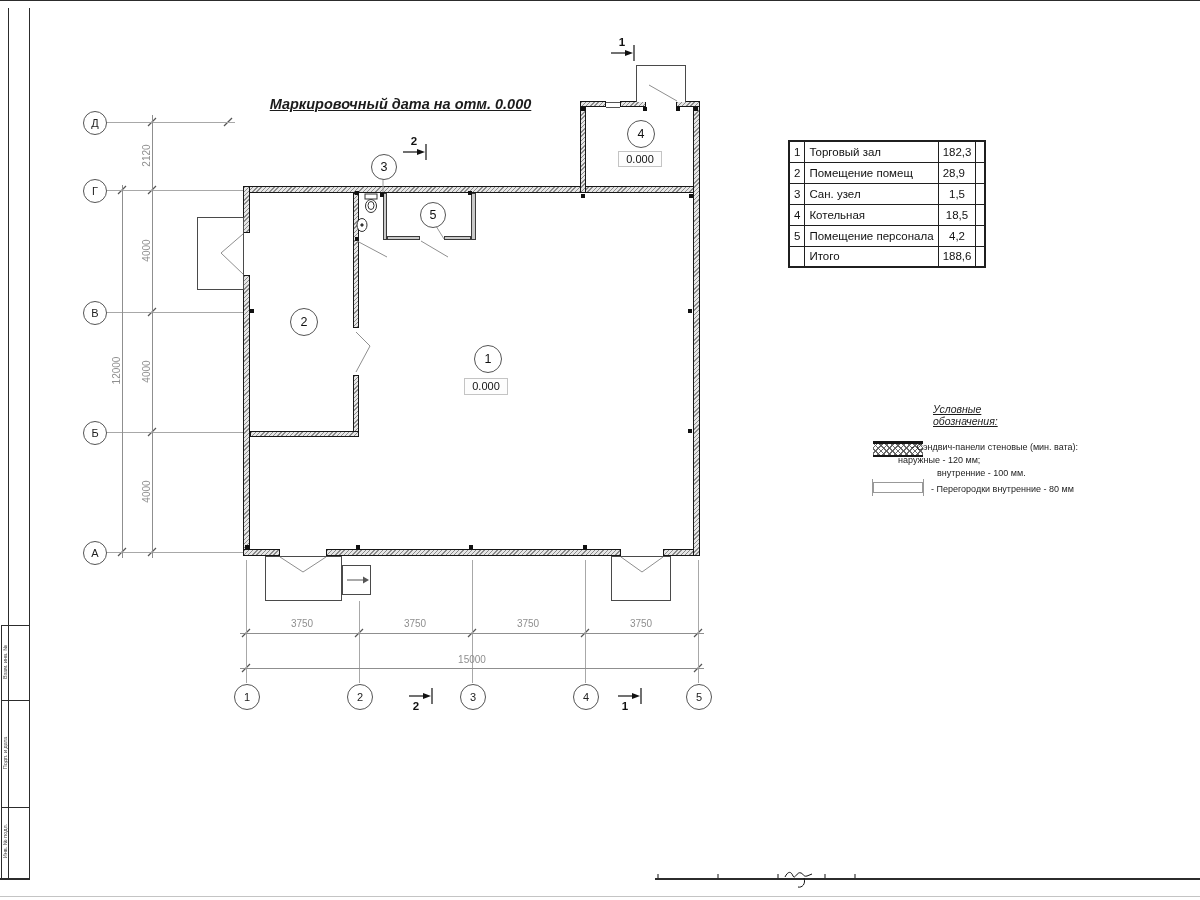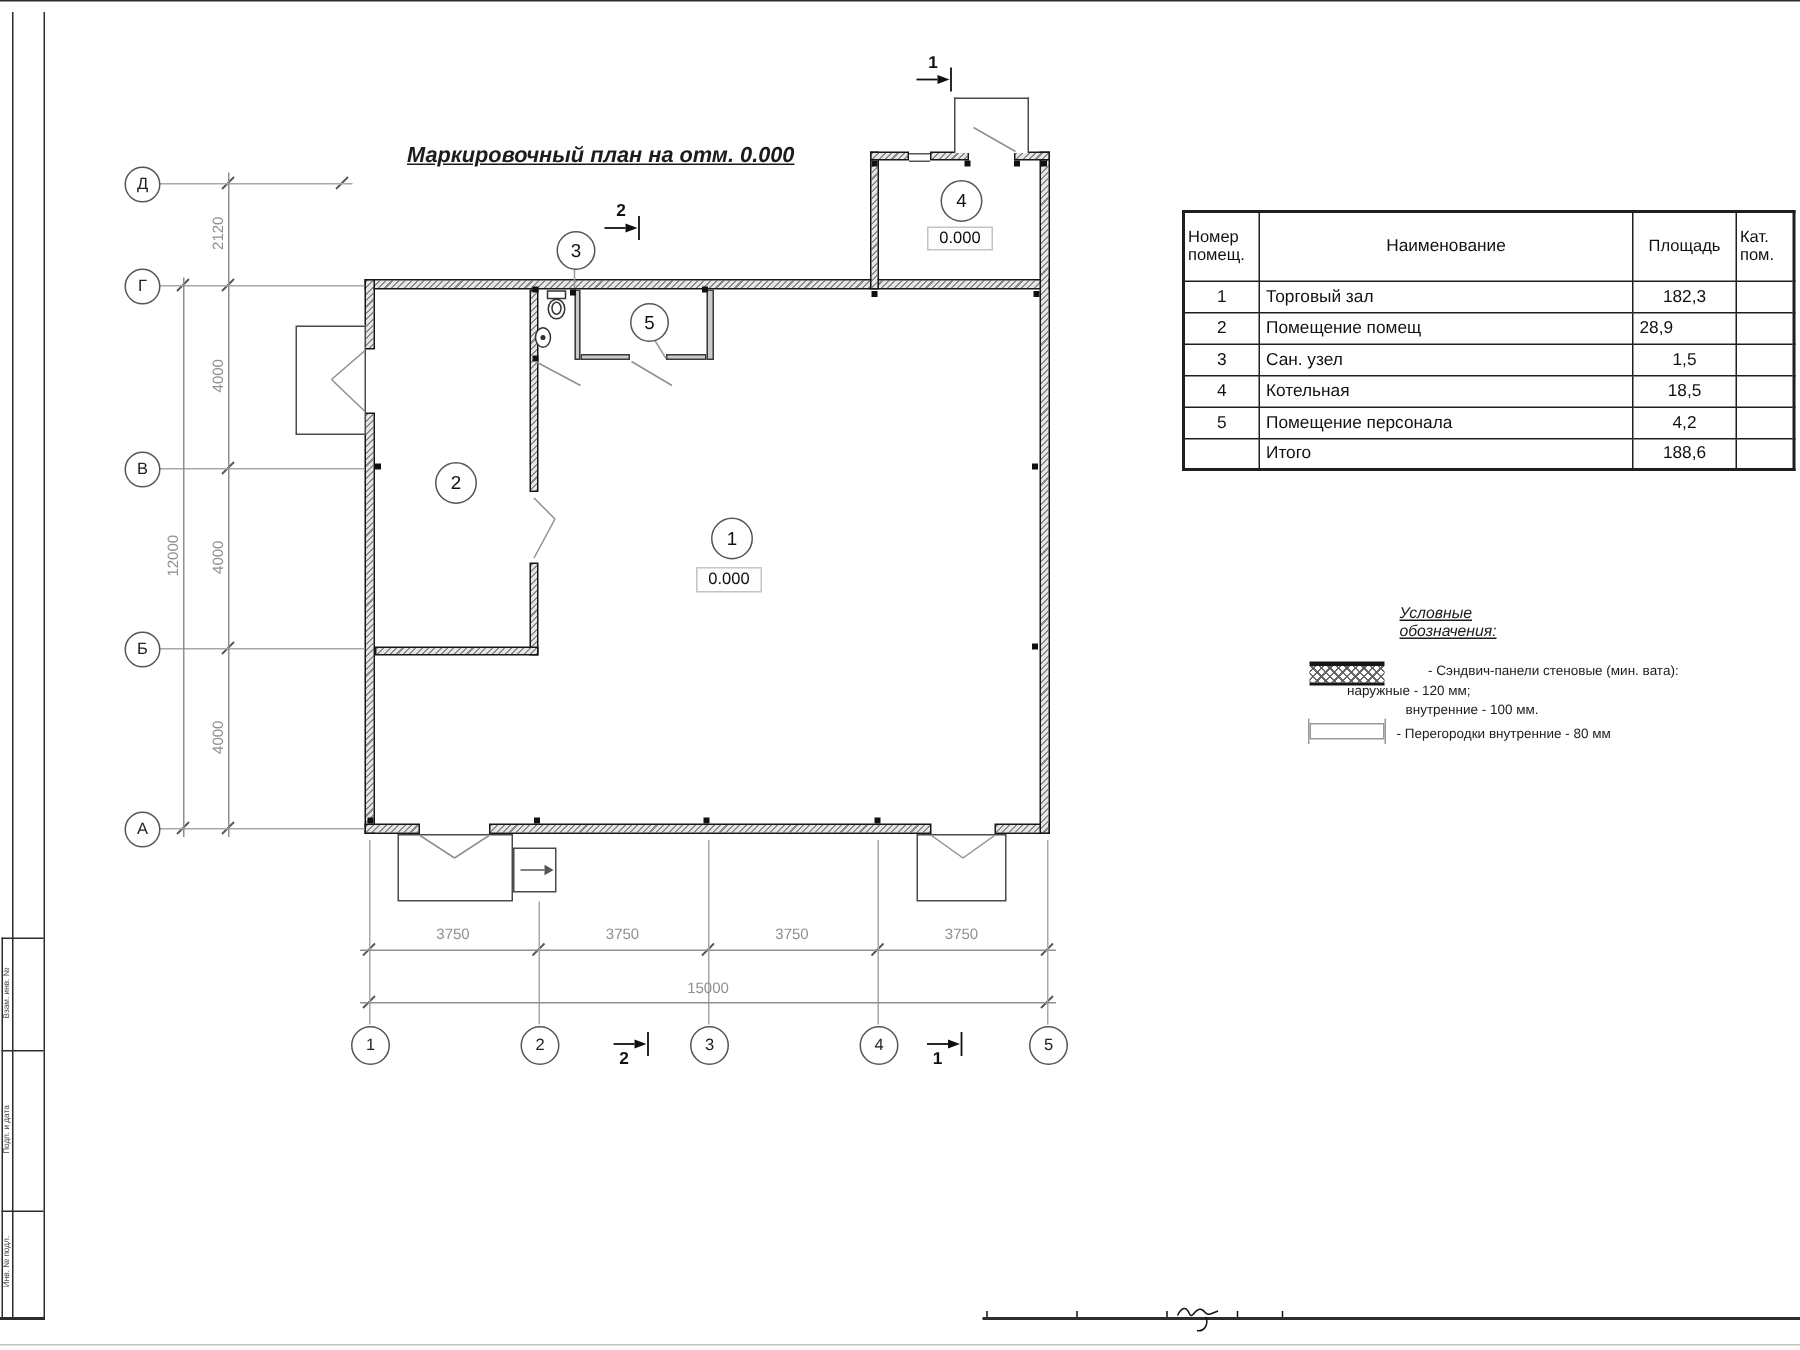--- a/index.html
+++ b/index.html
@@ -54,21 +54,21 @@
   <div class="frame" style="left:1px;top:700px;width:28px;height:1px;"></div>
   <div class="frame" style="left:1px;top:807px;width:28px;height:1px;"></div>
   <div class="frame" style="left:655px;top:878px;width:545px;height:2px;"></div>
   <div class="frame" style="left:0;top:878px;width:30px;height:2px;"></div>
   <div class="abs" style="left:0;top:896px;width:1200px;height:1px;background:#c4c4c4;"></div>
 
   <div class="vtext" style="left:-30px;top:659px;width:70px;">Взам. инв. №</div>
   <div class="vtext" style="left:-30px;top:750px;width:70px;">Подп. и дата</div>
   <div class="vtext" style="left:-30px;top:838px;width:70px;">Инв. № подл.</div>
 
-  <div class="title" style="left:258px;top:96px;width:285px;font-size:14.5px;">Маркировочный план на отм. 0.000</div>
+  <div class="title" style="left:258px;top:96px;width:285px;font-size:14.5px;">Маркировочный дата на отм. 0.000</div>
 
   <div class="wall" style="left:243px;top:186px;width:457px;height:7px;"></div>
   <div class="wall" style="left:243px;top:186px;width:7px;height:47px;"></div>
   <div class="wall" style="left:243px;top:275px;width:7px;height:281px;"></div>
   <div class="wall" style="left:243px;top:549px;width:37px;height:7px;"></div>
   <div class="wall" style="left:326px;top:549px;width:295px;height:7px;"></div>
   <div class="wall" style="left:663px;top:549px;width:37px;height:7px;"></div>
   <div class="wall" style="left:693px;top:101px;width:7px;height:455px;"></div>
 
   <div class="wall" style="left:580px;top:101px;width:6px;height:92px;"></div>
@@ -224,32 +224,20 @@
   <div class="elev" style="left:464px;top:378px;width:44px;height:17px;">0.000</div>
   <div class="room-circle" style="left:290px;top:308px;">2</div>
   <div class="room-circle sm" style="left:371px;top:154px;">3</div>
   <div class="room-circle" style="left:627px;top:120px;">4</div>
   <div class="elev" style="left:618px;top:151px;width:44px;height:16px;">0.000</div>
   <div class="room-circle sm" style="left:420px;top:202px;">5</div>
 
   <div class="abs" style="left:788px;top:140px;">
     <table class="expl" cellspacing="0">
       <tbody>
-          <tr style="height:46px;">
-        <td style="width:45px;text-align:left;font-size:11px;padding:0 2px;">
-          <span>Номер</span><br>
-          <span>помещ.</span>
-        </td>
-        <td style="width:240px;text-align:center;">Наименование</td>
-        <td style="width:60px;text-align:center;font-size:11px;">Площадь</td>
-        <td style="width:33px;text-align:left;font-size:11px;padding:0 2px;">
-          <span>Кат.</span><br>
-          <span>пом.</span>
-        </td>
-      </tr>
       <tr style="height:21px;">
         <td style="text-align:center;">1</td>
         <td>Торговый зал</td>
         <td style="text-align:center;">182,3</td>
         <td></td>
       </tr>
       <tr style="height:21px;">
         <td style="text-align:center;">2</td>
         <td>Помещение помещ</td>
         <td style="text-align:left;">28,9</td>
@@ -284,21 +272,21 @@
   </div>
 
   <div class="abs" style="left:0;top:0;">
     <div class="abs" style="left:933px;top:403px;font-size:10.5px;font-style:italic;text-decoration:underline;color:#1c1c1c;">Условные обозначения:</div>
 
     <div>
       <div class="bar" style="left:873px;top:441px;width:50px;height:2.5px;"></div>
       <div class="hatchband" style="left:873px;top:443.5px;width:50px;height:11px;"></div>
       <div class="bar" style="left:873px;top:454.5px;width:50px;height:2.5px;"></div>
     </div>
-    <div class="legend-line" style="left:952px;top:442px;">- Сэндвич-панели стеновые (мин. вата):</div>
+    <div class="legend-line" style="left:911px;top:442px;">- Сэндвич-панели стеновые (мин. вата):</div>
     <div class="legend-line" style="left:898px;top:455px;">наружные - 120 мм;</div>
     <div class="legend-line" style="left:937px;top:468px;">внутренние - 100 мм.</div>
 
     <div>
       <div class="abs" style="left:873px;top:482px;width:50px;height:11px;border:1px solid #999;box-sizing:border-box;"></div>
       <div class="abs" style="left:872px;top:479px;width:1px;height:17px;background:#999;"></div>
       <div class="abs" style="left:923px;top:479px;width:1px;height:17px;background:#999;"></div>
     </div>
     <div class="legend-line" style="left:931px;top:484px;">- Перегородки внутренние - 80 мм</div>
   </div>

